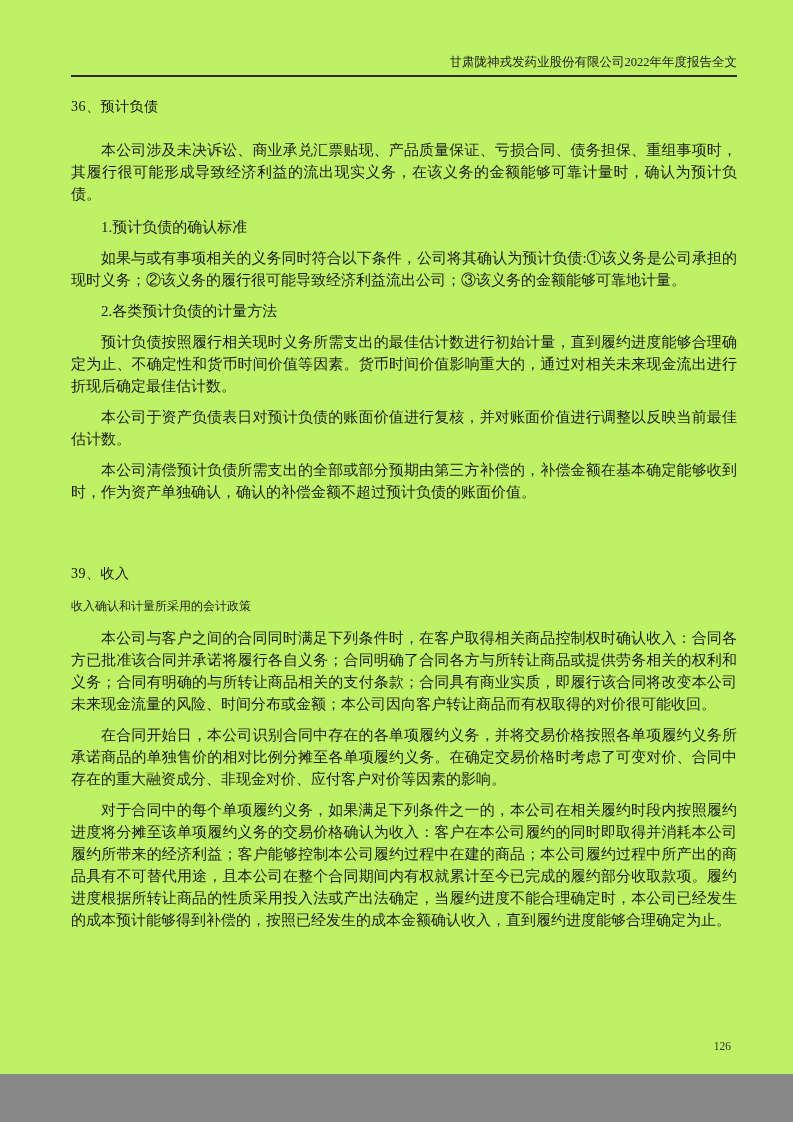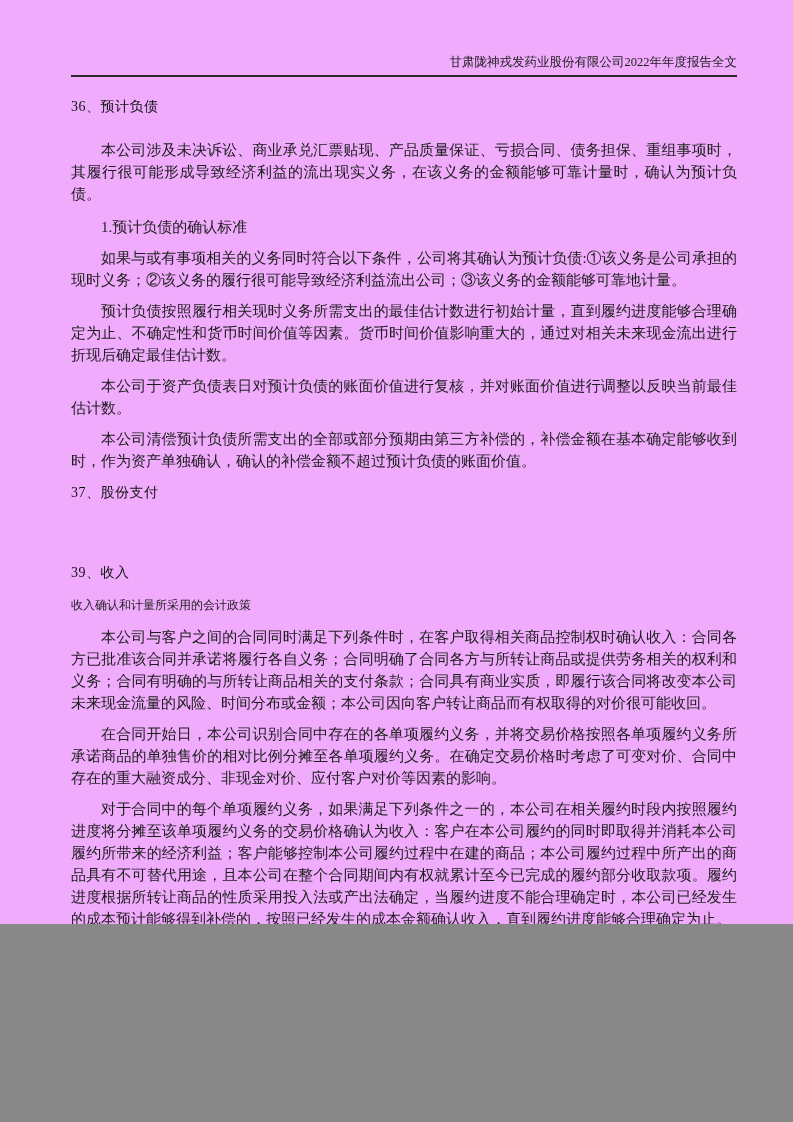--- a/index.html
+++ b/index.html
@@ -1,22 +1,22 @@
 <!DOCTYPE html>
 <html><head>
 <meta charset="utf-8">
 <style>
   * { margin: 0; padding: 0; box-sizing: border-box; }
   html, body { background: #888; }
   .page {
     position: relative;
     width: 793px;
-    height: 924px;
+    height: 1074px;
     margin: 0 auto;
-    background: #f0abfc;
+    background: #bef264;
     font-family: "Liberation Serif", "DejaVu Serif", serif;
     color: #1c1c1c;
     overflow: hidden;
   }
   .header {
     margin: 0 56px 0 71px;
     padding-top: 55px;
     padding-bottom: 6px;
     text-align: right;
     font-size: 12.5px;
@@ -70,25 +70,25 @@
   <div class="header">
     <span>甘肃陇神戎发药业股份有限公司2022年年度报告全文</span>
   </div>
 
   <div class="content">
 
     <div class="sec-heading h-36">36、预计负债</div>
     <p class="para first-after-heading">本公司涉及未决诉讼、商业承兑汇票贴现、产品质量保证、亏损合同、债务担保、重组事项时，其履行很可能形成导致经济利益的流出现实义务，在该义务的金额能够可靠计量时，确认为预计负债。</p>
     <p class="para">1.预计负债的确认标准</p>
     <p class="para">如果与或有事项相关的义务同时符合以下条件，公司将其确认为预计负债:①该义务是公司承担的现时义务；②该义务的履行很可能导致经济利益流出公司；③该义务的金额能够可靠地计量。</p>
+    <p class="para">2.各类预计负债的计量方法</p>
     <p class="para">预计负债按照履行相关现时义务所需支出的最佳估计数进行初始计量，直到履约进度能够合理确定为止、不确定性和货币时间价值等因素。货币时间价值影响重大的，通过对相关未来现金流出进行折现后确定最佳估计数。</p>
     <p class="para">本公司于资产负债表日对预计负债的账面价值进行复核，并对账面价值进行调整以反映当前最佳估计数。</p>
     <p class="para">本公司清偿预计负债所需支出的全部或部分预期由第三方补偿的，补偿金额在基本确定能够收到时，作为资产单独确认，确认的补偿金额不超过预计负债的账面价值。</p>
 
-    <div class="sec-heading h-37">37、股份支付</div>
 
 
     <div class="sec-heading h-39">39、收入</div>
     <p class="para policy-label">收入确认和计量所采用的会计政策</p>
     <p class="para s39-p1">本公司与客户之间的合同同时满足下列条件时，在客户取得相关商品控制权时确认收入：合同各方已批准该合同并承诺将履行各自义务；合同明确了合同各方与所转让商品或提供劳务相关的权利和义务；合同有明确的与所转让商品相关的支付条款；合同具有商业实质，即履行该合同将改变本公司未来现金流量的风险、时间分布或金额；本公司因向客户转让商品而有权取得的对价很可能收回。</p>
     <p class="para">在合同开始日，本公司识别合同中存在的各单项履约义务，并将交易价格按照各单项履约义务所承诺商品的单独售价的相对比例分摊至各单项履约义务。在确定交易价格时考虑了可变对价、合同中存在的重大融资成分、非现金对价、应付客户对价等因素的影响。</p>
     <p class="para">对于合同中的每个单项履约义务，如果满足下列条件之一的，本公司在相关履约时段内按照履约进度将分摊至该单项履约义务的交易价格确认为收入：客户在本公司履约的同时即取得并消耗本公司履约所带来的经济利益；客户能够控制本公司履约过程中在建的商品；本公司履约过程中所产出的商品具有不可替代用途，且本公司在整个合同期间内有权就累计至今已完成的履约部分收取款项。履约进度根据所转让商品的性质采用投入法或产出法确定，当履约进度不能合理确定时，本公司已经发生的成本预计能够得到补偿的，按照已经发生的成本金额确认收入，直到履约进度能够合理确定为止。</p>
 
   </div>
 

